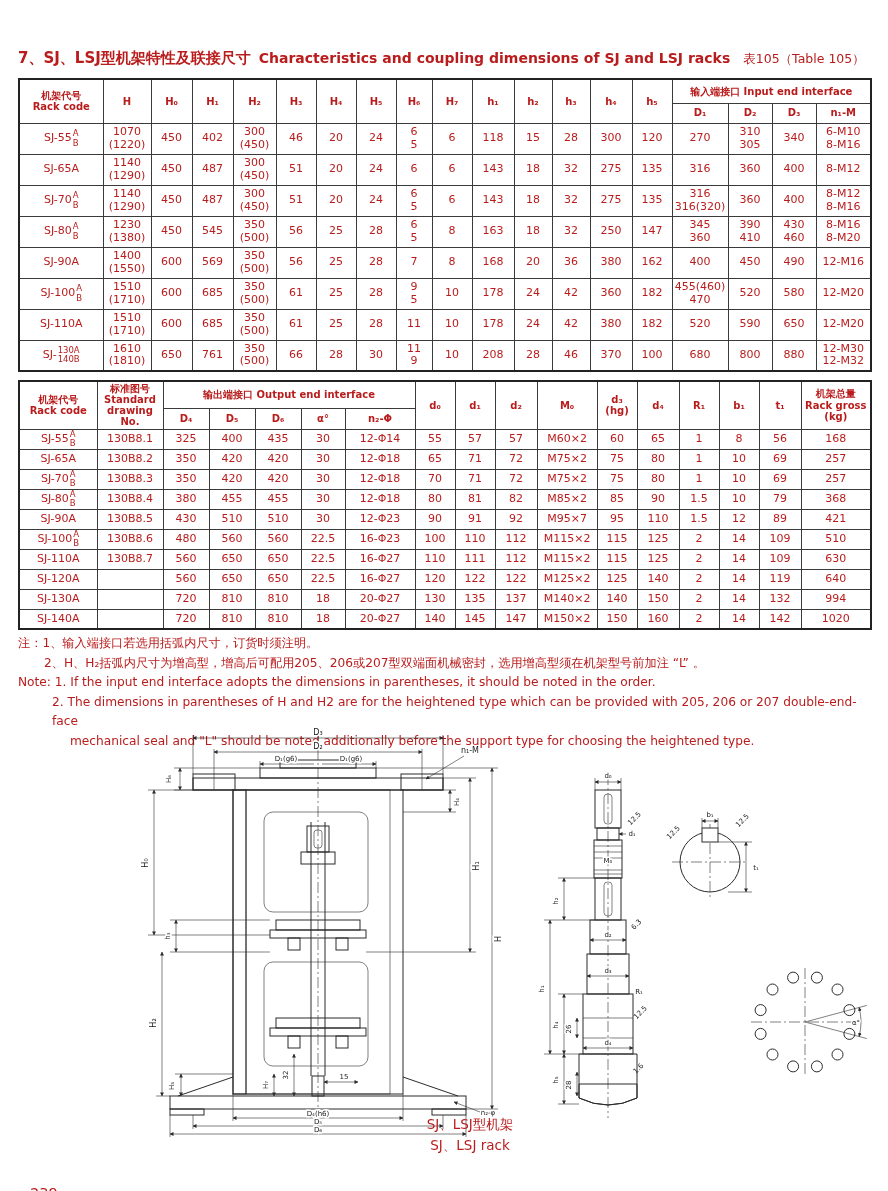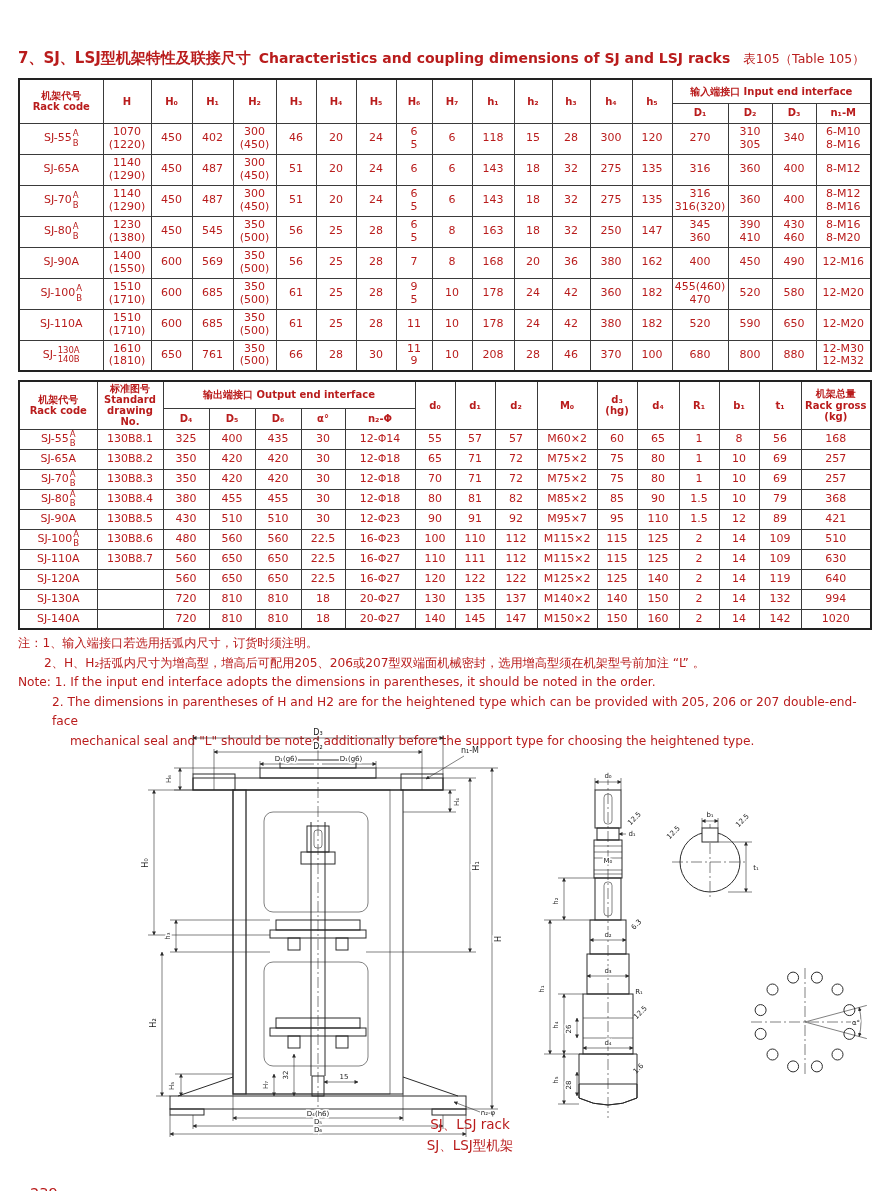--- a/index.html
+++ b/index.html
@@ -780,18 +780,18 @@
       </g>
       <line class="thin" x1="787" y1="300" x2="848.8" y2="283.4"></line>
       <line class="thin" x1="787" y1="300" x2="848.8" y2="316.6"></line>
       <path class="thin" d="M841.1,285.5 A56,56 0 0 1 841.1,314.5" marker-start="url(#ar)" marker-end="url(#ar)"></path>
       <text class="dims halo" x="838" y="303">α°</text>
     </g>
   </svg>
   </div>
 
   <div class="caption">
+    <div>SJ、LSJ型机架</div>
     <div>SJ、LSJ rack</div>
-    <div>SJ、LSJ型机架</div>
   </div>
 
   <div class="pageno">239</div>
 </div>
 
 </body></html>

